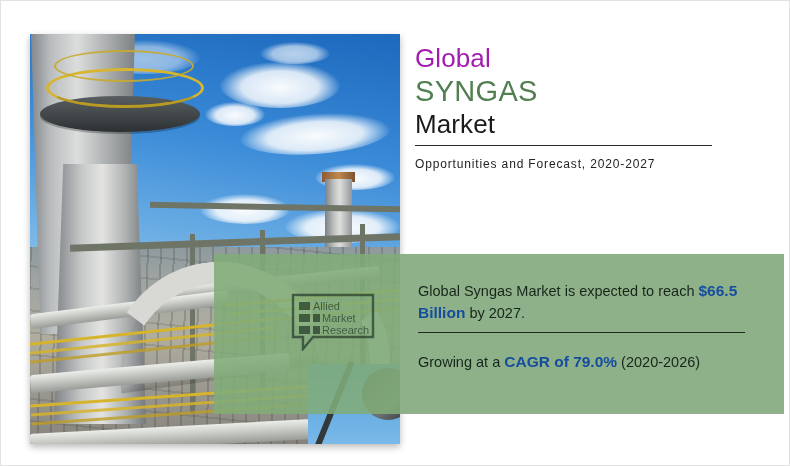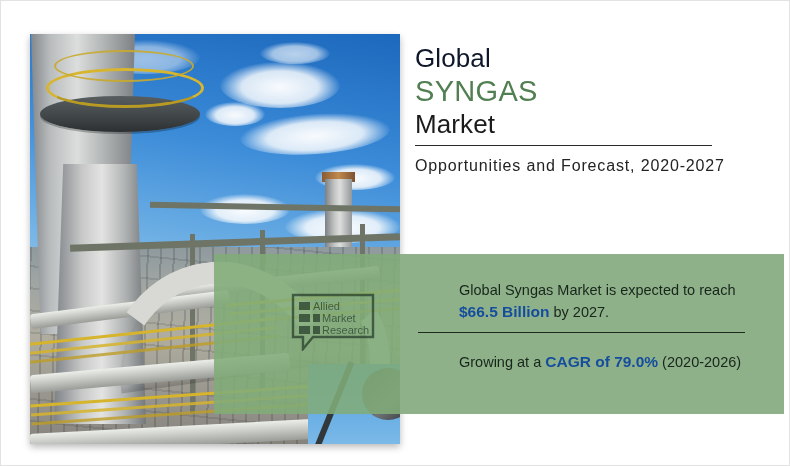--- a/index.html
+++ b/index.html
@@ -220,21 +220,20 @@
     left: 417px;
     top: 253px;
     width: 352px;
     height: 160px;
     color: #16281a;
   }
   .panel-line {
     font-size: 14.5px;
     line-height: 21px;
     color: #17261b;
-    margin-left: 41px;
   }
   .panel-line-1 { position: absolute; top: 26px; left: 0; }
   .panel-line-2 { position: absolute; top: 97px; left: 0; }
   .accent {
     color: #154d9e;
     font-weight: bold;
     font-size: 15.5px;
   }
   .panel-divider {
     position: absolute;
@@ -247,21 +246,21 @@
 
   
   .title-block {
     position: absolute;
     left: 414px;
     top: 42px;
     width: 330px;
   }
   .t-global {
     font-size: 26px;
-    color: #0f172a;
+    color: #a21caf;
     line-height: 31px;
     letter-spacing: 0.1px;
   }
   .t-syngas {
     font-size: 29px;
     font-weight: normal;
     color: #527f51;
     line-height: 34px;
     letter-spacing: 0.3px;
   }
@@ -276,21 +275,21 @@
     left: 0px;
     top: 102px;
     width: 297px;
     height: 1px;
     background: #2a2a2a;
   }
   .subtitle {
     position: absolute;
     left: 0px;
     top: 114px;
-    font-size: 16px;
+    font-size: 12px;
     letter-spacing: 0.85px;
     color: #232323;
   }
 </style>
 </head>
 <body>
 
 <div class="banner">
 
   <div class="photo">

